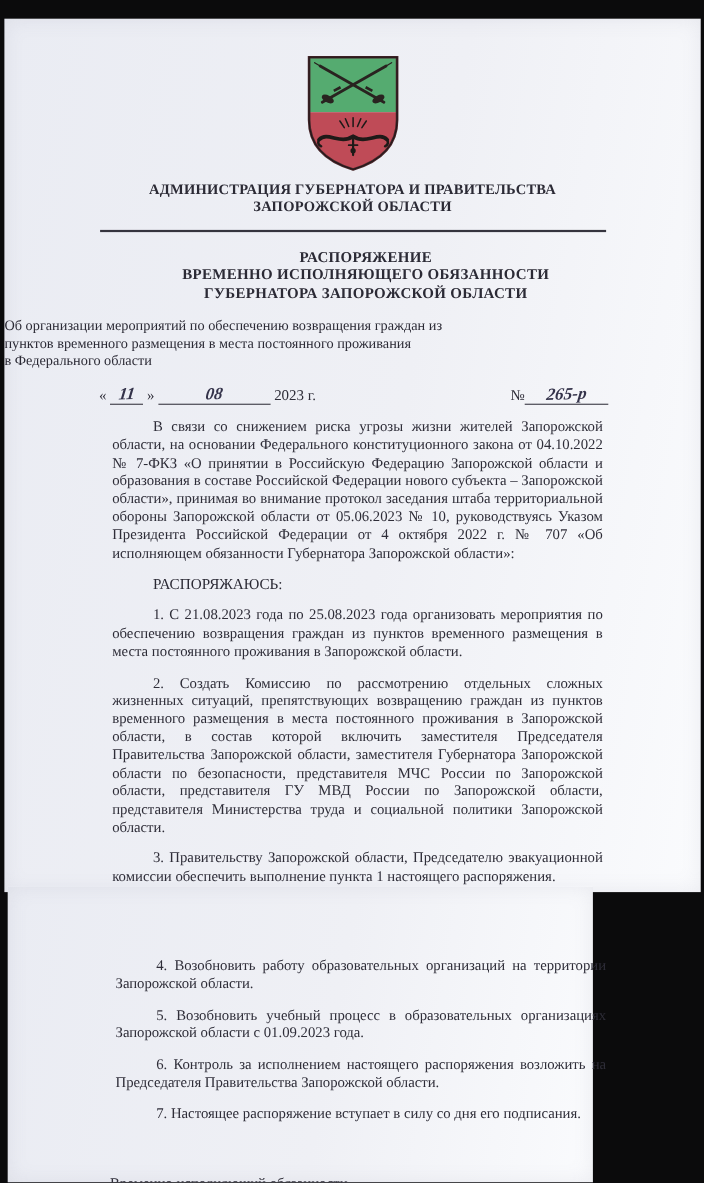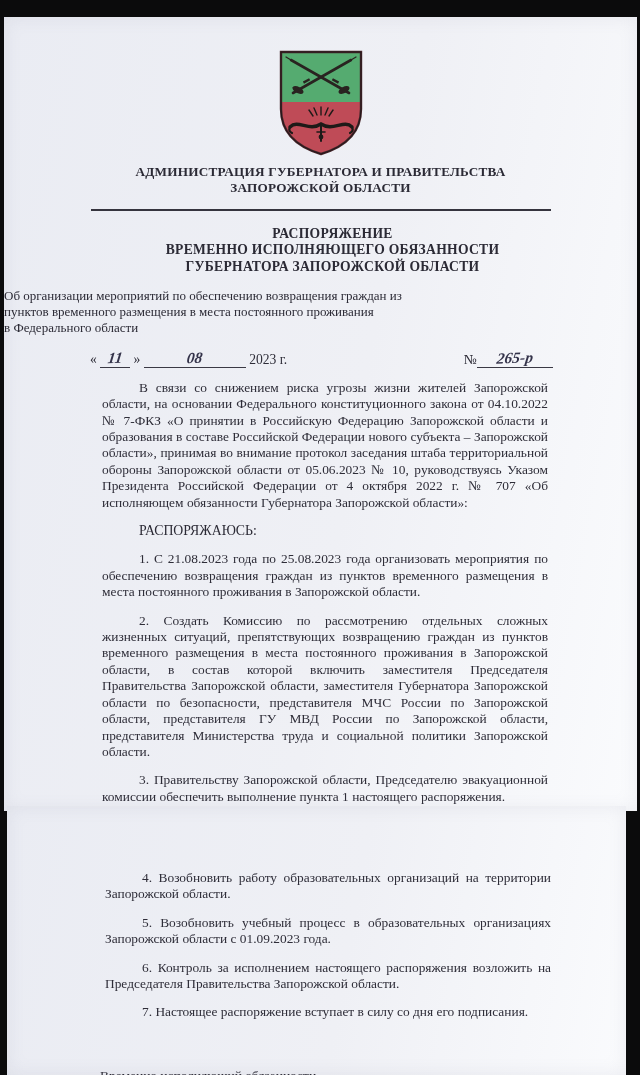--- a/index.html
+++ b/index.html
@@ -9,21 +9,21 @@
     font-family:"Liberation Serif", serif;
     color:#2e2d38;
     overflow:hidden;
   }
   .page{
     position:absolute;
     background:linear-gradient(100deg,#eaecf3 0%,#eff0f5 55%,#fafbfd 100%);
     box-shadow:inset 0 0 18px rgba(120,125,150,0.12);
   }
   .page-1{left:4px;top:17px;width:633px;height:794px;}
-  .page-2{left:7px;top:806px;width:619px;height:269px;}
+  .page-2{left:7px;top:806px;width:532px;height:269px;}
 
   .crest{width:90px;height:108px;margin:32px auto 0;display:block;}
 
   .org-name{margin-top:7px;text-align:center;font-weight:bold;
     font-size:13.2px;line-height:15.5px;letter-spacing:0.25px;color:#2b2a35;}
 
   .rule{width:460px;margin:14px auto 0;border:0;border-top:2px solid #35343e;}
 
   .doc-type{margin-top:15px;text-align:center;font-weight:bold;
     font-size:13.6px;line-height:16.3px;letter-spacing:0.3px;color:#2b2a35;margin-left:24px;}

